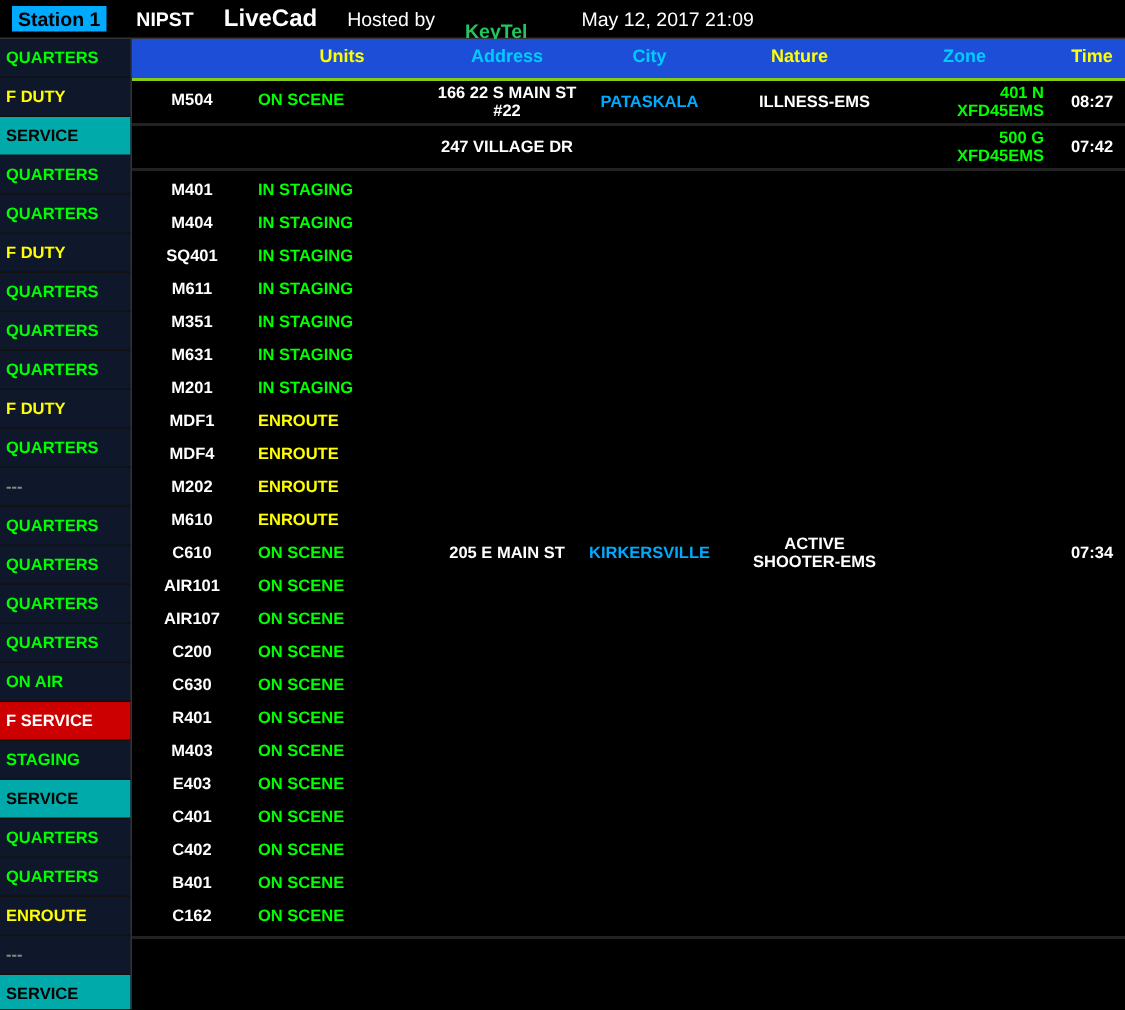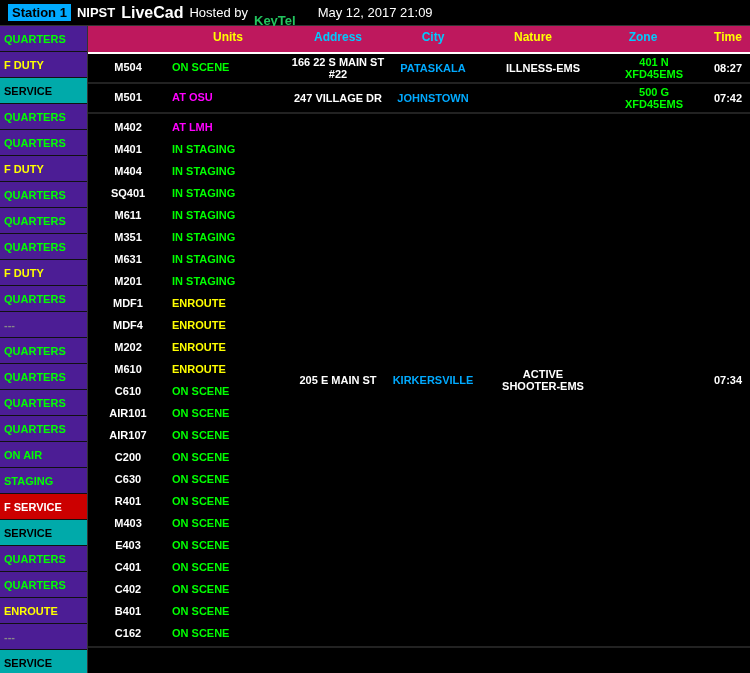--- a/index.html
+++ b/index.html
@@ -13,21 +13,21 @@
       overflow: hidden;
     }
 
     
     #header {
       background: #000;
       color: #fff;
       padding: 3px 8px;
       display: flex;
       align-items: center;
-      gap: 6px;
+      gap: 20px;
       border-bottom: 1px solid #333;
       height: 26px;
     }
     #header .station-label {
       background: #00aaff;
       color: #000;
       font-weight: bold;
       padding: 1px 4px;
       font-size: 13px;
     }
@@ -39,21 +39,21 @@
 
     
     #main {
       display: flex;
       height: calc(673px - 26px);
     }
 
     
     #sidebar {
       width: 88px;
-      background: #4c1d95;
+      background: #0f172a;
       border-right: 1px solid #333;
       overflow: hidden;
       flex-shrink: 0;
     }
     .sidebar-row {
       padding: 2px 4px;
       font-size: 11px;
       font-weight: bold;
       border-bottom: 1px solid #111;
       height: 26px;
@@ -69,22 +69,22 @@
     
     #content {
       flex: 1;
       overflow: hidden;
     }
 
     
     #col-headers {
       display: grid;
       grid-template-columns: 80px 120px 100px 90px 110px 110px 60px 50px;
-      background: #be185d;
-      border-bottom: 2px solid #ffffff;
+      background: #1d4ed8;
+      border-bottom: 2px solid #84cc16;
       padding: 4px 0;
       height: 28px;
     }
     .col-header {
       text-align: center;
       font-weight: bold;
       font-size: 12px;
     }
     .col-header.yellow { color: #ffff00; }
     .col-header.cyan { color: #00ccff; }
@@ -166,21 +166,21 @@
       justify-content: center;
       padding: 2px;
       margin-left: 20px;
     }
 
     .incident-zone {
       grid-column: 6;
       color: #00ff00;
       font-size: 11px;
       font-weight: bold;
-      text-align: center;
+      text-align: right;
       display: flex;
       align-items: center;
       justify-content: center;
       padding: 2px;
       margin-left: 22px;
     }
 
     .incident-time {
       grid-column: 7;
       color: #fff;
@@ -216,22 +216,22 @@
       <div class="sidebar-row green">QUARTERS</div>
       <div class="sidebar-row green">QUARTERS</div>
       <div class="sidebar-row yellow">F DUTY</div>
       <div class="sidebar-row green">QUARTERS</div>
       <div class="sidebar-row gray">---</div>
       <div class="sidebar-row green">QUARTERS</div>
       <div class="sidebar-row green">QUARTERS</div>
       <div class="sidebar-row green">QUARTERS</div>
       <div class="sidebar-row green">QUARTERS</div>
       <div class="sidebar-row green">ON AIR</div>
+      <div class="sidebar-row red-bg">F SERVICE</div>
       <div class="sidebar-row green">STAGING</div>
-      <div class="sidebar-row red-bg">F SERVICE</div>
       <div class="sidebar-row cyan">SERVICE</div>
       <div class="sidebar-row green">QUARTERS</div>
       <div class="sidebar-row green">QUARTERS</div>
       <div class="sidebar-row yellow">ENROUTE</div>
       <div class="sidebar-row gray">---</div>
       <div class="sidebar-row cyan">SERVICE</div>
     </div>
 
   <div id="content">
     <div id="col-headers">
@@ -252,37 +252,26 @@
               <div class="unit-status status-on-scene">ON SCENE</div>
             </div>
           </div>
           <div class="incident-address">166 22 S MAIN ST #22</div>
           <div class="incident-city">PATASKALA</div>
           <div class="incident-nature">ILLNESS-EMS</div>
           <div class="incident-zone">401 N XFD45EMS</div>
           <div class="incident-time">08:27</div>
         </div>
         <div class="incident-block">
-          <div class="incident-left" style="grid-column: 1 / 3;">
-            <div class="unit-row">
-              <div class="unit-id">M501</div>
-              <div class="unit-status status-at-osu">AT OSU</div>
-            </div>
-          </div>
           <div class="incident-address">247 VILLAGE DR</div>
-          <div class="incident-city">JOHNSTOWN</div>
           <div class="incident-zone">500 G XFD45EMS</div>
           <div class="incident-time">07:42</div>
         </div>
         <div class="incident-block">
           <div class="incident-left" style="grid-column: 1 / 3;">
-            <div class="unit-row">
-              <div class="unit-id">M402</div>
-              <div class="unit-status status-at-lmh">AT LMH</div>
-            </div>
             <div class="unit-row">
               <div class="unit-id">M401</div>
               <div class="unit-status status-in-staging">IN STAGING</div>
             </div>
             <div class="unit-row">
               <div class="unit-id">M404</div>
               <div class="unit-status status-in-staging">IN STAGING</div>
             </div>
             <div class="unit-row">
               <div class="unit-id">SQ401</div>

